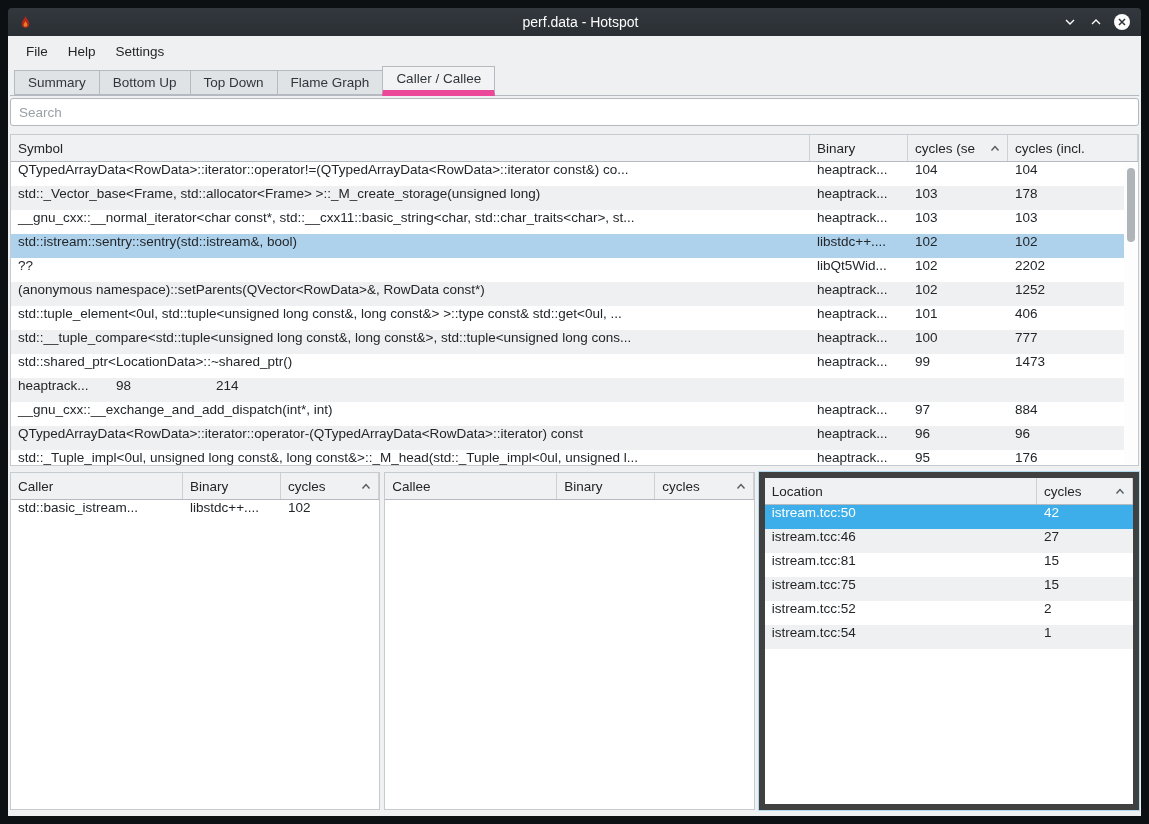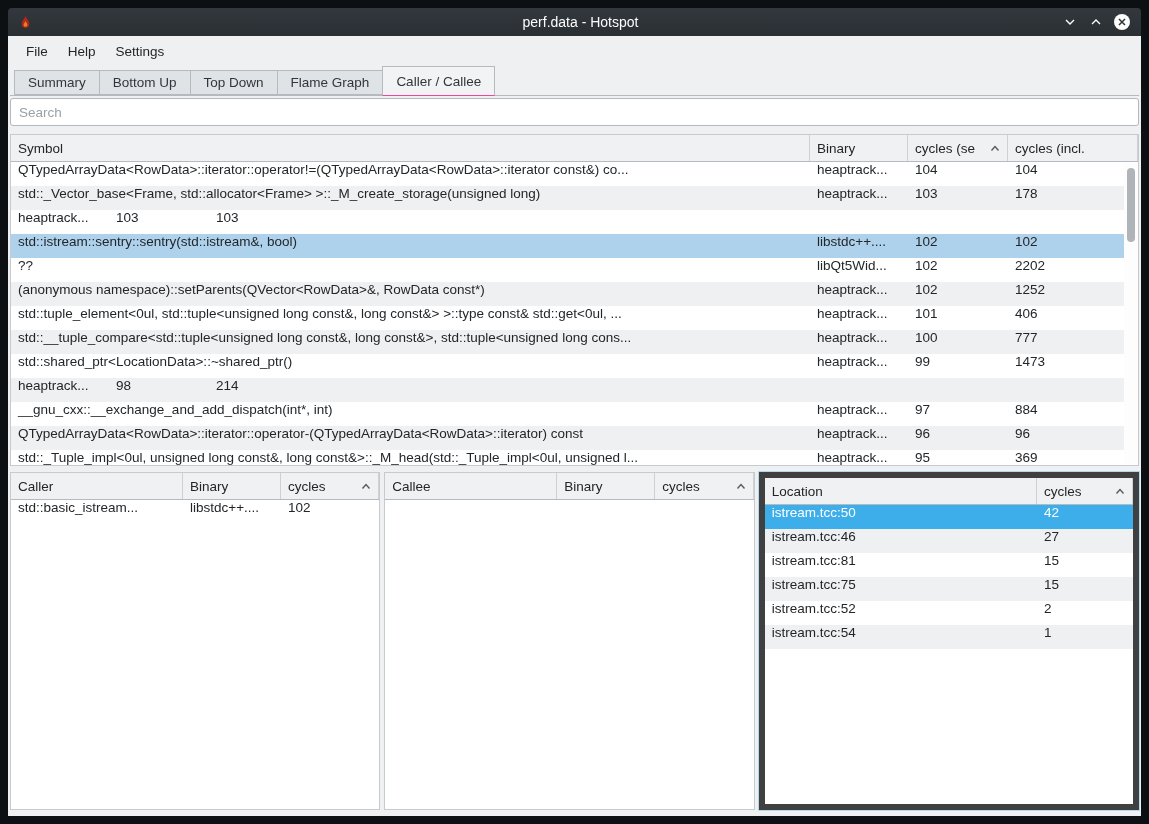--- a/index.html
+++ b/index.html
@@ -57,21 +57,21 @@
     border: 1px solid #b4bac0;
     border-right-width: 0;
     color: #31363b;
     white-space: nowrap;
   }
   .tab:last-of-type { border-right-width: 1px; }
   .tab.active {
     height: 30px;
     background: #f2f3f4;
     border-right-width: 1px;
-    border-bottom: 1px solid #ec4899;
+    border-bottom: 6px solid #ec4899;
     margin-bottom: -1px;
     text-align: right;
   }
   
   .search {
     flex: none;
     height: 28px;
     margin: 2px 0 8px 0;
     width: 100%;
     border: 1px solid #b3b9bf;
@@ -218,20 +218,21 @@
             <div class="tcell c2">104</div>
             <div class="tcell c3">104</div>
           </div>
           <div class="trow alt">
             <div class="tcell c0">std::_Vector_base&lt;Frame, std::allocator&lt;Frame&gt; &gt;::_M_create_storage(unsigned long)</div>
             <div class="tcell c1">heaptrack...</div>
             <div class="tcell c2">103</div>
             <div class="tcell c3">178</div>
           </div>
           <div class="trow">
+            <div class="tcell c0">__gnu_cxx::__normal_iterator&lt;char const*, std::__cxx11::basic_string&lt;char, std::char_traits&lt;char&gt;, st...</div>
             <div class="tcell c1">heaptrack...</div>
             <div class="tcell c2">103</div>
             <div class="tcell c3">103</div>
           </div>
           <div class="trow alt sel">
             <div class="tcell c0">std::istream::sentry::sentry(std::istream&amp;, bool)</div>
             <div class="tcell c1">libstdc++....</div>
             <div class="tcell c2">102</div>
             <div class="tcell c3">102</div>
           </div>
@@ -279,21 +280,21 @@
           <div class="trow alt">
             <div class="tcell c0">QTypedArrayData&lt;RowData&gt;::iterator::operator-(QTypedArrayData&lt;RowData&gt;::iterator) const</div>
             <div class="tcell c1">heaptrack...</div>
             <div class="tcell c2">96</div>
             <div class="tcell c3">96</div>
           </div>
           <div class="trow">
             <div class="tcell c0">std::_Tuple_impl&lt;0ul, unsigned long const&amp;, long const&amp;&gt;::_M_head(std::_Tuple_impl&lt;0ul, unsigned l...</div>
             <div class="tcell c1">heaptrack...</div>
             <div class="tcell c2">95</div>
-            <div class="tcell c3">369</div>
+            <div class="tcell c3">176</div>
           </div>
         </div>
       <div class="vscroll">
         <div class="handle"></div>
       </div>
     </div>
 
     <div class="bottom">
 
       <div class="tview pane callers">

